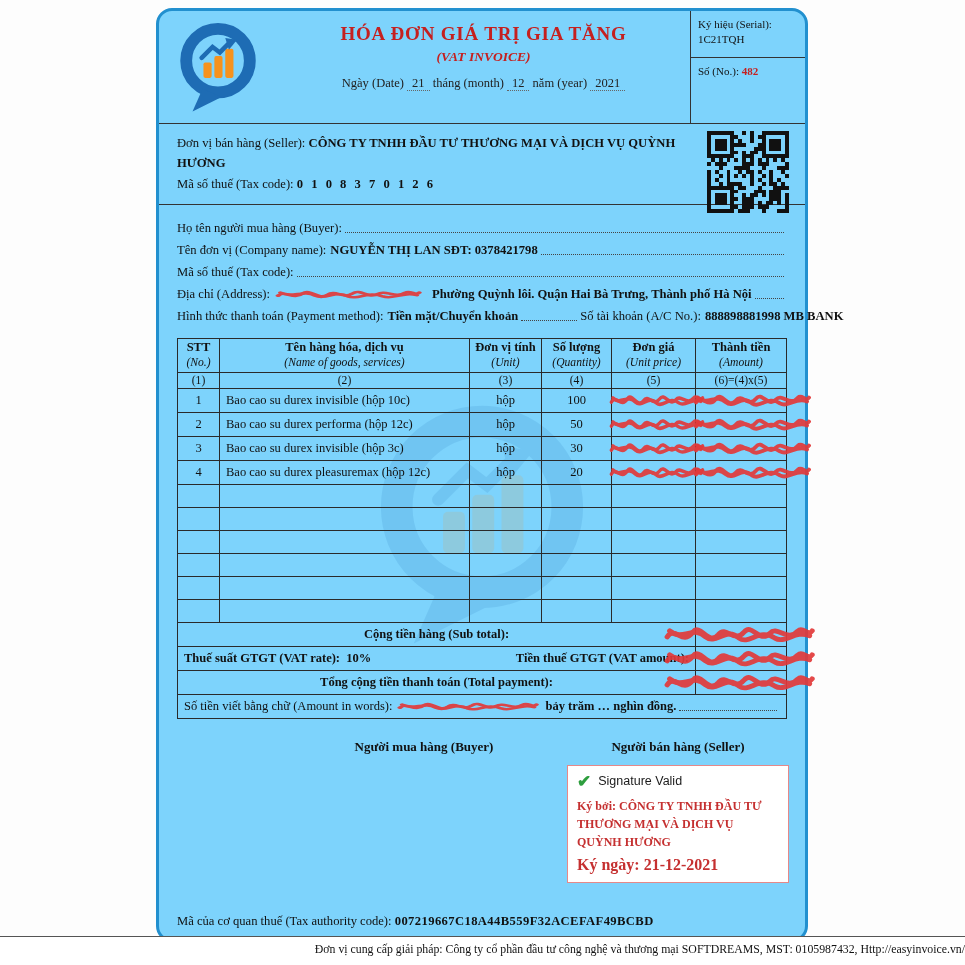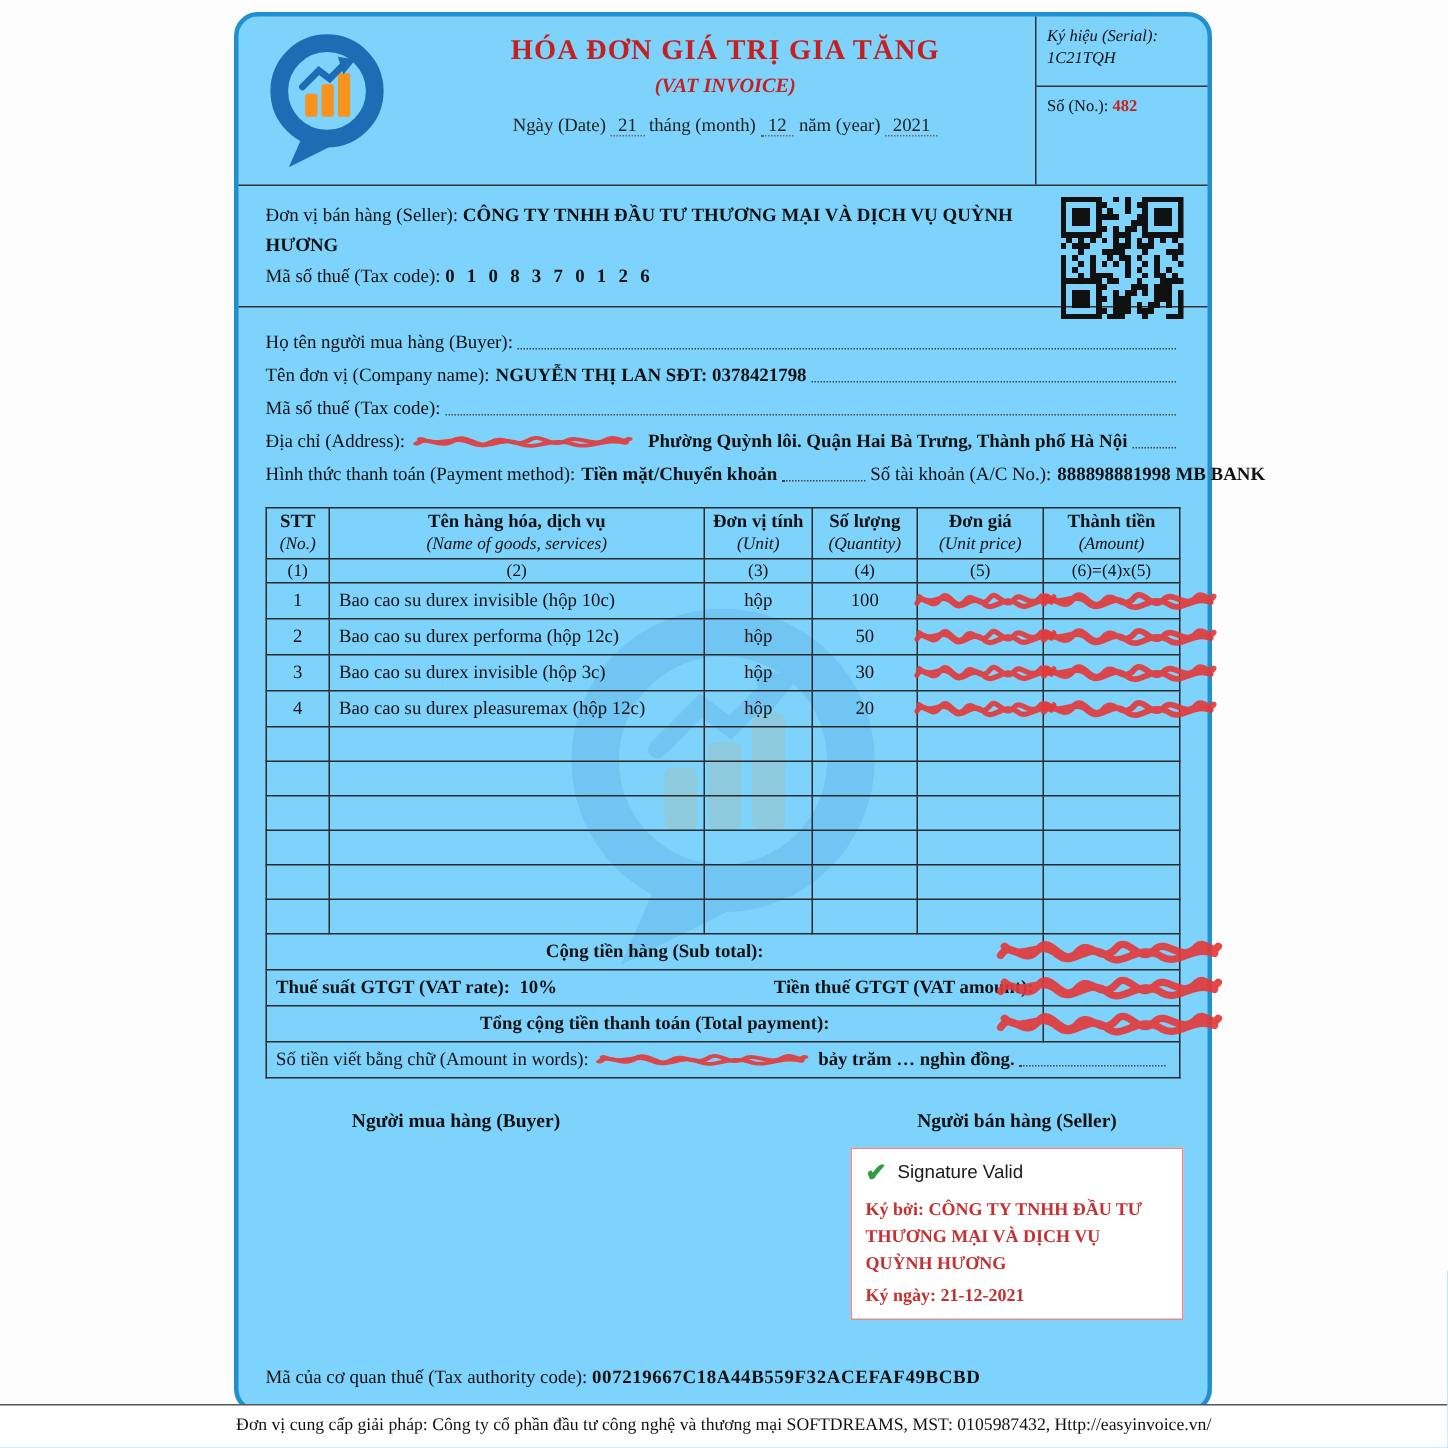--- a/index.html
+++ b/index.html
@@ -15,21 +15,21 @@
   
   .inv-header{display:flex;align-items:stretch;border-bottom:1px solid #333;height:112px;}
   .logo-box{width:118px;display:flex;align-items:center;justify-content:center;}
   .head-mid{flex:1;text-align:center;padding-top:12px;}
   .inv-title{color:#c5201f;font-size:19px;font-weight:bold;letter-spacing:.8px;margin:0;}
   .inv-sub{color:#c5201f;font-size:13.5px;font-weight:bold;font-style:italic;margin-top:4px;}
   .date-line{margin-top:11px;font-size:12.5px;color:#222;}
   .dnum{border-bottom:1px dotted #666;padding:0 5px;}
   .head-right{width:114px;border-left:1px solid #333;font-size:11px;display:flex;flex-direction:column;}
   .hr-cell{padding:6px 7px;line-height:1.4;}
-  .hr-cell.first{border-bottom:1px solid #333;height:34px;font-style:italic;}
+  .hr-cell.first{border-bottom:1px solid #333;height:34px;}
   .red-b{color:#c5201f;font-weight:bold;}
   .b{font-weight:bold;}
   
   .seller{position:relative;border-bottom:1px solid #333;padding:8px 18px 9px;font-size:12.6px;line-height:1.6;}
   .seller-text{padding-right:102px;}
   .fline{margin:1px 0;}
   .taxdigits{letter-spacing:2.5px;}
   .qr{position:absolute;right:16px;top:7px;width:82px;height:82px;}
   
   .buyer{padding:9px 18px 3px;font-size:12.6px;}
@@ -56,34 +56,34 @@
   .words-cell{padding:3px 6px;}
   .words-flex{display:flex;align-items:flex-end;}
   
   .scrib{position:absolute;pointer-events:none;z-index:3;}
   .s-cell{left:-4px;top:1px;width:calc(100% + 14px);height:calc(100% - 2px);}
   .s-cellwide{left:-4px;top:0;width:calc(100% + 30px);height:100%;}
   .s-total{left:-34px;top:-3px;width:calc(100% + 64px);height:calc(100% + 6px);}
   .inline-scrib{display:inline-block;position:relative;height:15px;vertical-align:-2px;margin:0 5px 0 3px;}
   .inline-scrib svg{position:absolute;inset:0;width:100%;height:100%;}
   
-  .sign-row{display:flex;justify-content:space-between;padding:16px 16px 0 40px;font-size:13px;}
+  .sign-row{display:flex;justify-content:flex-end;padding:16px 16px 0 40px;font-size:13px;gap:38px;}
   .buyer-col{width:210px;text-align:center;font-weight:bold;padding-top:4px;}
   .seller-col{width:222px;text-align:center;font-weight:bold;padding-top:4px;}
   .sig-box{margin-top:10px;border:1px solid #e58989;padding:7px 9px 8px;text-align:left;font-weight:normal;background:#fff;}
   .sig-head{font-family:"Liberation Sans",sans-serif;font-size:12.5px;color:#1a1a1a;display:flex;align-items:center;gap:7px;}
   .check-icon{color:#2e9e3e;font-size:17px;line-height:1;font-weight:bold;}
   .sig-by{color:#c53030;font-weight:bold;font-size:12px;margin-top:7px;line-height:1.5;}
-  .sig-date{color:#c53030;font-weight:bold;font-size:12px;margin-top:5px;}
+  .sig-date{color:#c53030;font-weight:bold;font-size:16px;margin-top:5px;}
   
   .lookup{padding:24px 18px 0;font-size:12.6px;line-height:1.4;}
   .lk-line{margin:6px 0;}
   .mono-b{font-weight:bold;letter-spacing:.4px;}
   .provider{position:absolute;left:0;right:0;bottom:0;border-top:1px solid #555;
-    text-align:center;font-size:11.8px;padding:5px 0 8px;background:#fff;}
+    text-align:right;font-size:11.8px;padding:5px 0 8px;background:#fff;}
 </style>
 </head>
 <body>
 
 <svg width="0" height="0" style="position:absolute" aria-hidden="true">
   <defs>
     <g id="logoSym">
       <circle cx="50" cy="48" r="35" fill="none" stroke="#1e6cb4" stroke-width="13"></circle>
       <path d="M33 79 L22 104 L54 88 Z" fill="#1e6cb4"></path>
       <rect x="34" y="50" width="9" height="17" rx="2" fill="#f6921e"></rect>

